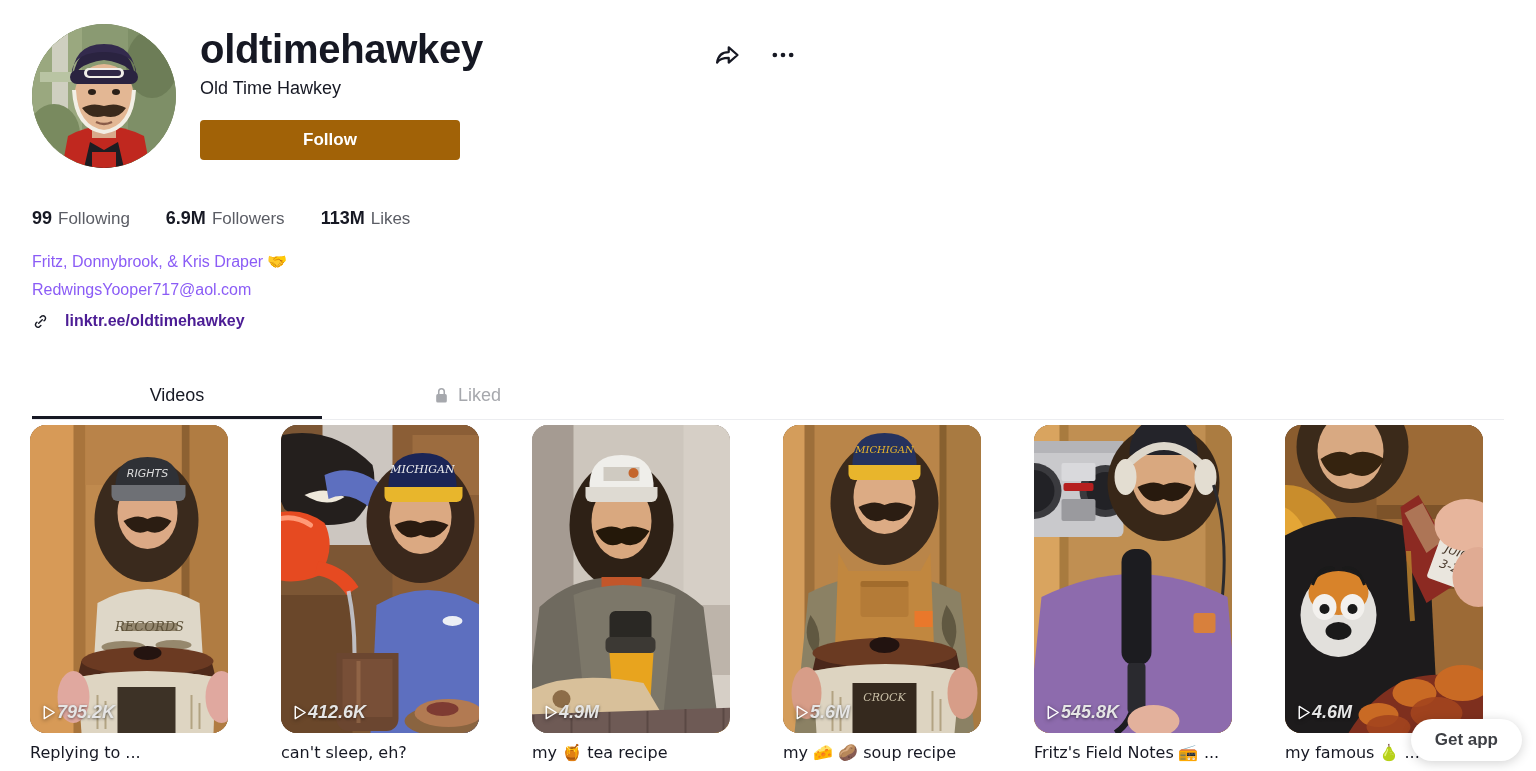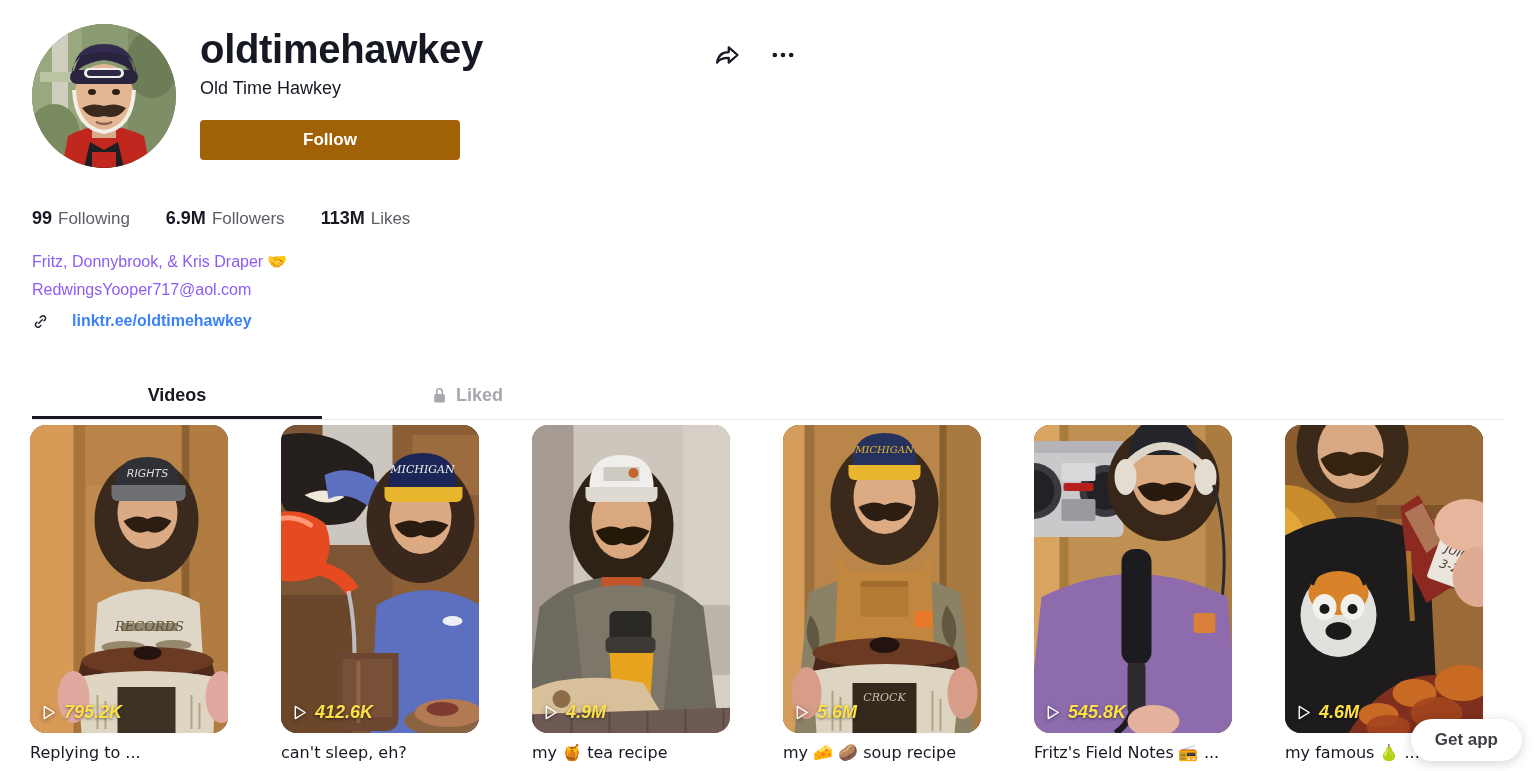--- a/index.html
+++ b/index.html
@@ -98,24 +98,24 @@
     font-size: 16px;
     line-height: 28px;
     color: #8b5cf6;
     white-space: pre-line;
   }
   .bio-link {
     position: absolute;
     left: 32px; top: 312px;
     display: flex;
     align-items: center;
-    gap: 23px;
+    gap: 16px;
     font-size: 16px;
     font-weight: 700;
-    color: #3b82f6;
+    color: #4c1d95;
     text-decoration: none;
     cursor: pointer;
   }
   .bio-link svg { display:block; }
 
   
   .tabs {
     position: absolute;
     left: 32px; top: 372px;
     width: 1472px;
@@ -124,21 +124,21 @@
     display: flex;
   }
   .tab {
     width: 290px;
     height: 47px;
     display: flex;
     align-items: center;
     justify-content: center;
     gap: 8px;
     font-size: 18px;
-    font-weight: 700;
+    font-weight: 400;
     cursor: pointer;
     position: relative;
     color: #a6a8ad;
   }
   .tab.active { color: #161823; }
   .tab.active::after {
     content: "";
     position: absolute;
     left: 0; right: 0; bottom: 0;
     height: 3px;
@@ -166,22 +166,22 @@
     position: relative;
     background: #4a3726;
     font-style: italic;
   }
   .thumb svg { display:block; width:100%; height:100%; }
   .views {
     position: absolute;
     left: 10px; bottom: 10px;
     display: flex;
     align-items: center;
-    gap: 7px;
-    color: #fde047;
+    gap: 0;
+    color: #e5e5e5;
     font-size: 18px;
     font-weight: 700;
     text-shadow: 0 1px 3px rgba(0,0,0,.55);
     pointer-events: none;
     text-align: right;
   }
   .views svg { display:block; filter: drop-shadow(0 1px 2px rgba(0,0,0,.5)); }
   .caption {
     margin-top: 9px;
     font-size: 16px;

